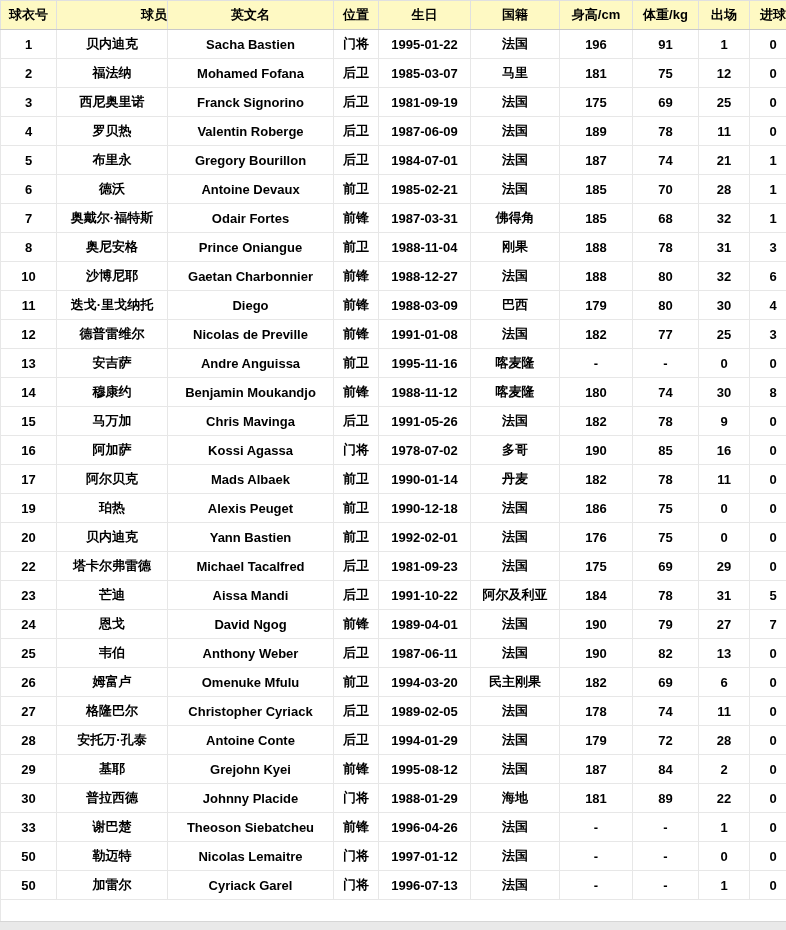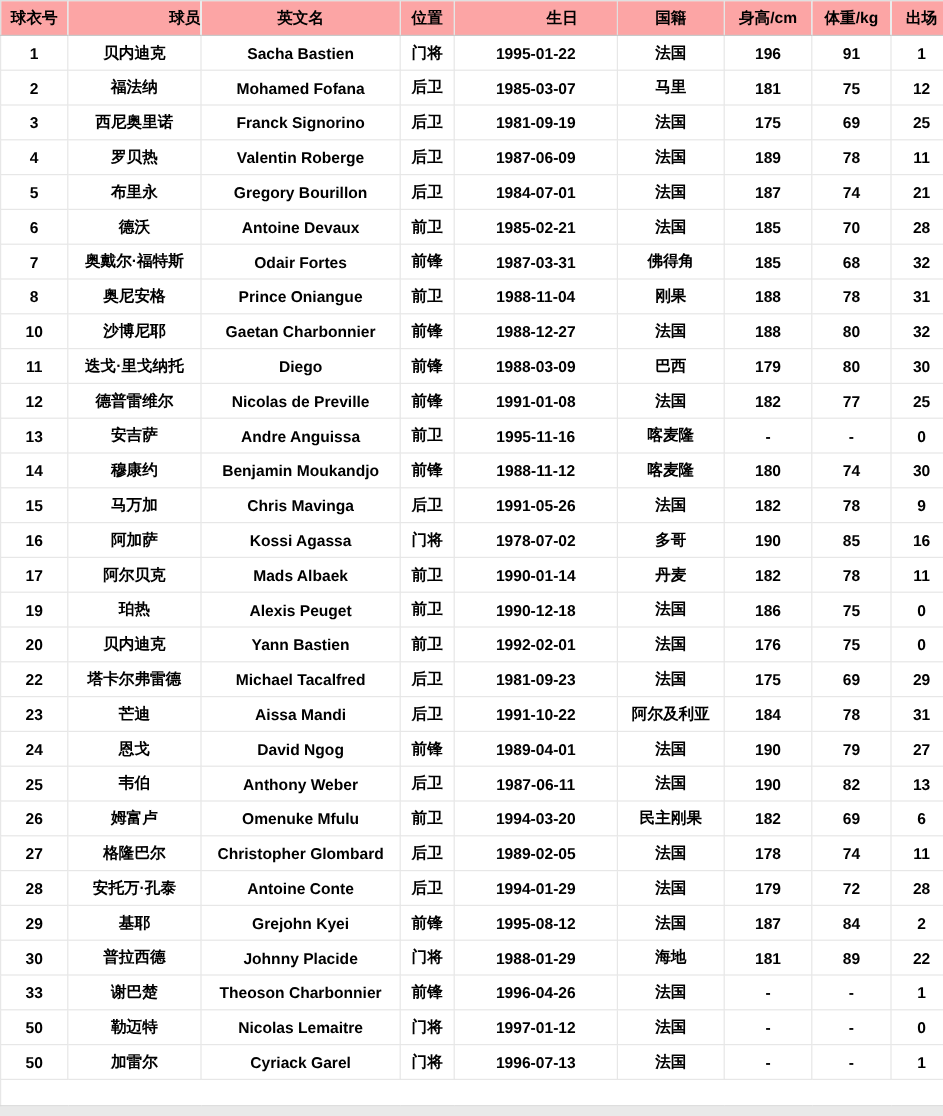--- a/index.html
+++ b/index.html
@@ -18,21 +18,21 @@
   }
   table.squad {
     border-collapse: collapse;
     table-layout: fixed;
     width: 786px;
     font-size: 13px;
     font-weight: bold;
     color: #000000;
   }
   table.squad th {
-    background: #fca5a5;
+    background: #fef9c3;
     height: 28px;
     border: 1px solid #e0e0e0;
     border-bottom: 1px solid #c9c9c9;
     text-align: center;
     vertical-align: middle;
     font-size: 13px;
     font-weight: bold;
     padding: 0;
     overflow: hidden;
     white-space: nowrap;
@@ -58,21 +58,21 @@
 <body>
 
 <div class="table-wrap">
   <table class="squad">
     <thead>
       <tr>
           <th style="width: 55px;">球衣号</th>
           <th style="width: 110px; text-align: right;">球员</th>
           <th style="width: 165px;">英文名</th>
           <th style="width: 44px; text-align: center;">位置</th>
-          <th style="width: 91px; padding-left: 44px;">生日</th>
+          <th style="width: 91px;">生日</th>
           <th style="width: 88px;">国籍</th>
           <th style="width: 72px;">身高/cm</th>
           <th style="width: 65px;">体重/kg</th>
           <th style="width: 50px; margin-left: 18px;">出场</th>
           <th style="width: 46px;">进球</th>
         </tr>
     </thead>
     <tbody>
         <tr>
           <td>1</td>
@@ -346,21 +346,21 @@
           <td>1994-03-20</td>
           <td>民主刚果</td>
           <td>182</td>
           <td>69</td>
           <td>6</td>
           <td>0</td>
         </tr>
         <tr>
           <td>27</td>
           <td>格隆巴尔</td>
-          <td>Christopher Glombard</td>
+          <td>Christopher Cyriack</td>
           <td>后卫</td>
           <td>1989-02-05</td>
           <td>法国</td>
           <td>178</td>
           <td>74</td>
           <td>11</td>
           <td>0</td>
         </tr>
         <tr>
           <td>28</td>
@@ -394,21 +394,21 @@
           <td>1988-01-29</td>
           <td>海地</td>
           <td>181</td>
           <td>89</td>
           <td>22</td>
           <td>0</td>
         </tr>
         <tr>
           <td>33</td>
           <td>谢巴楚</td>
-          <td>Theoson Charbonnier</td>
+          <td>Theoson Siebatcheu</td>
           <td>前锋</td>
           <td>1996-04-26</td>
           <td>法国</td>
           <td>-</td>
           <td>-</td>
           <td>1</td>
           <td>0</td>
         </tr>
         <tr>
           <td>50</td>

